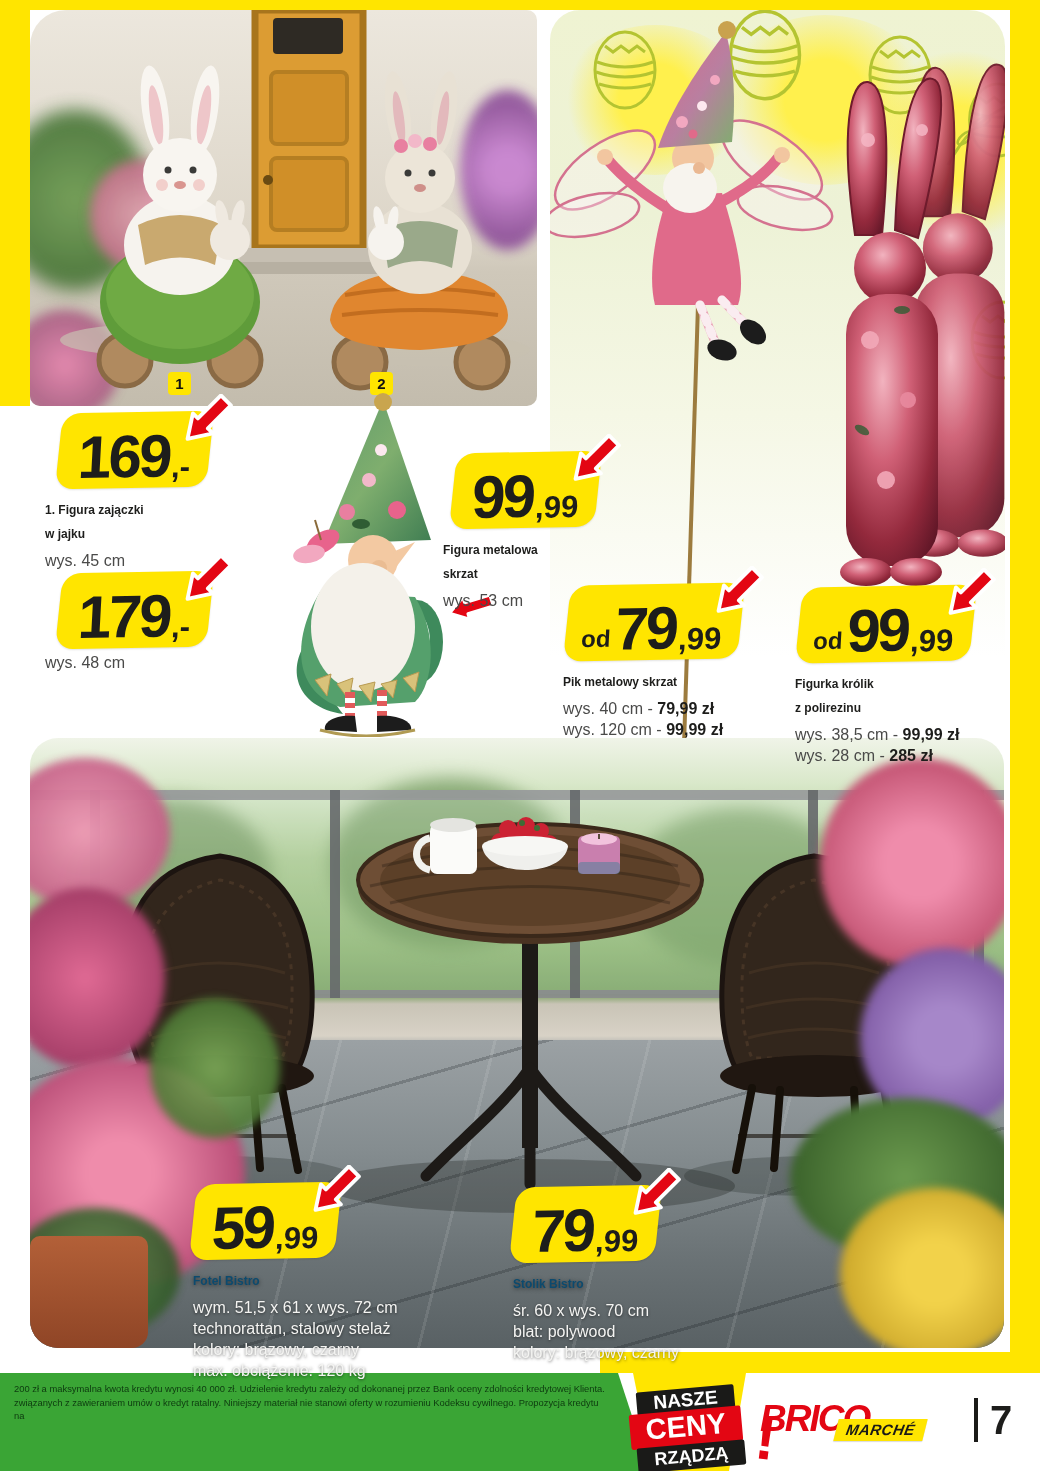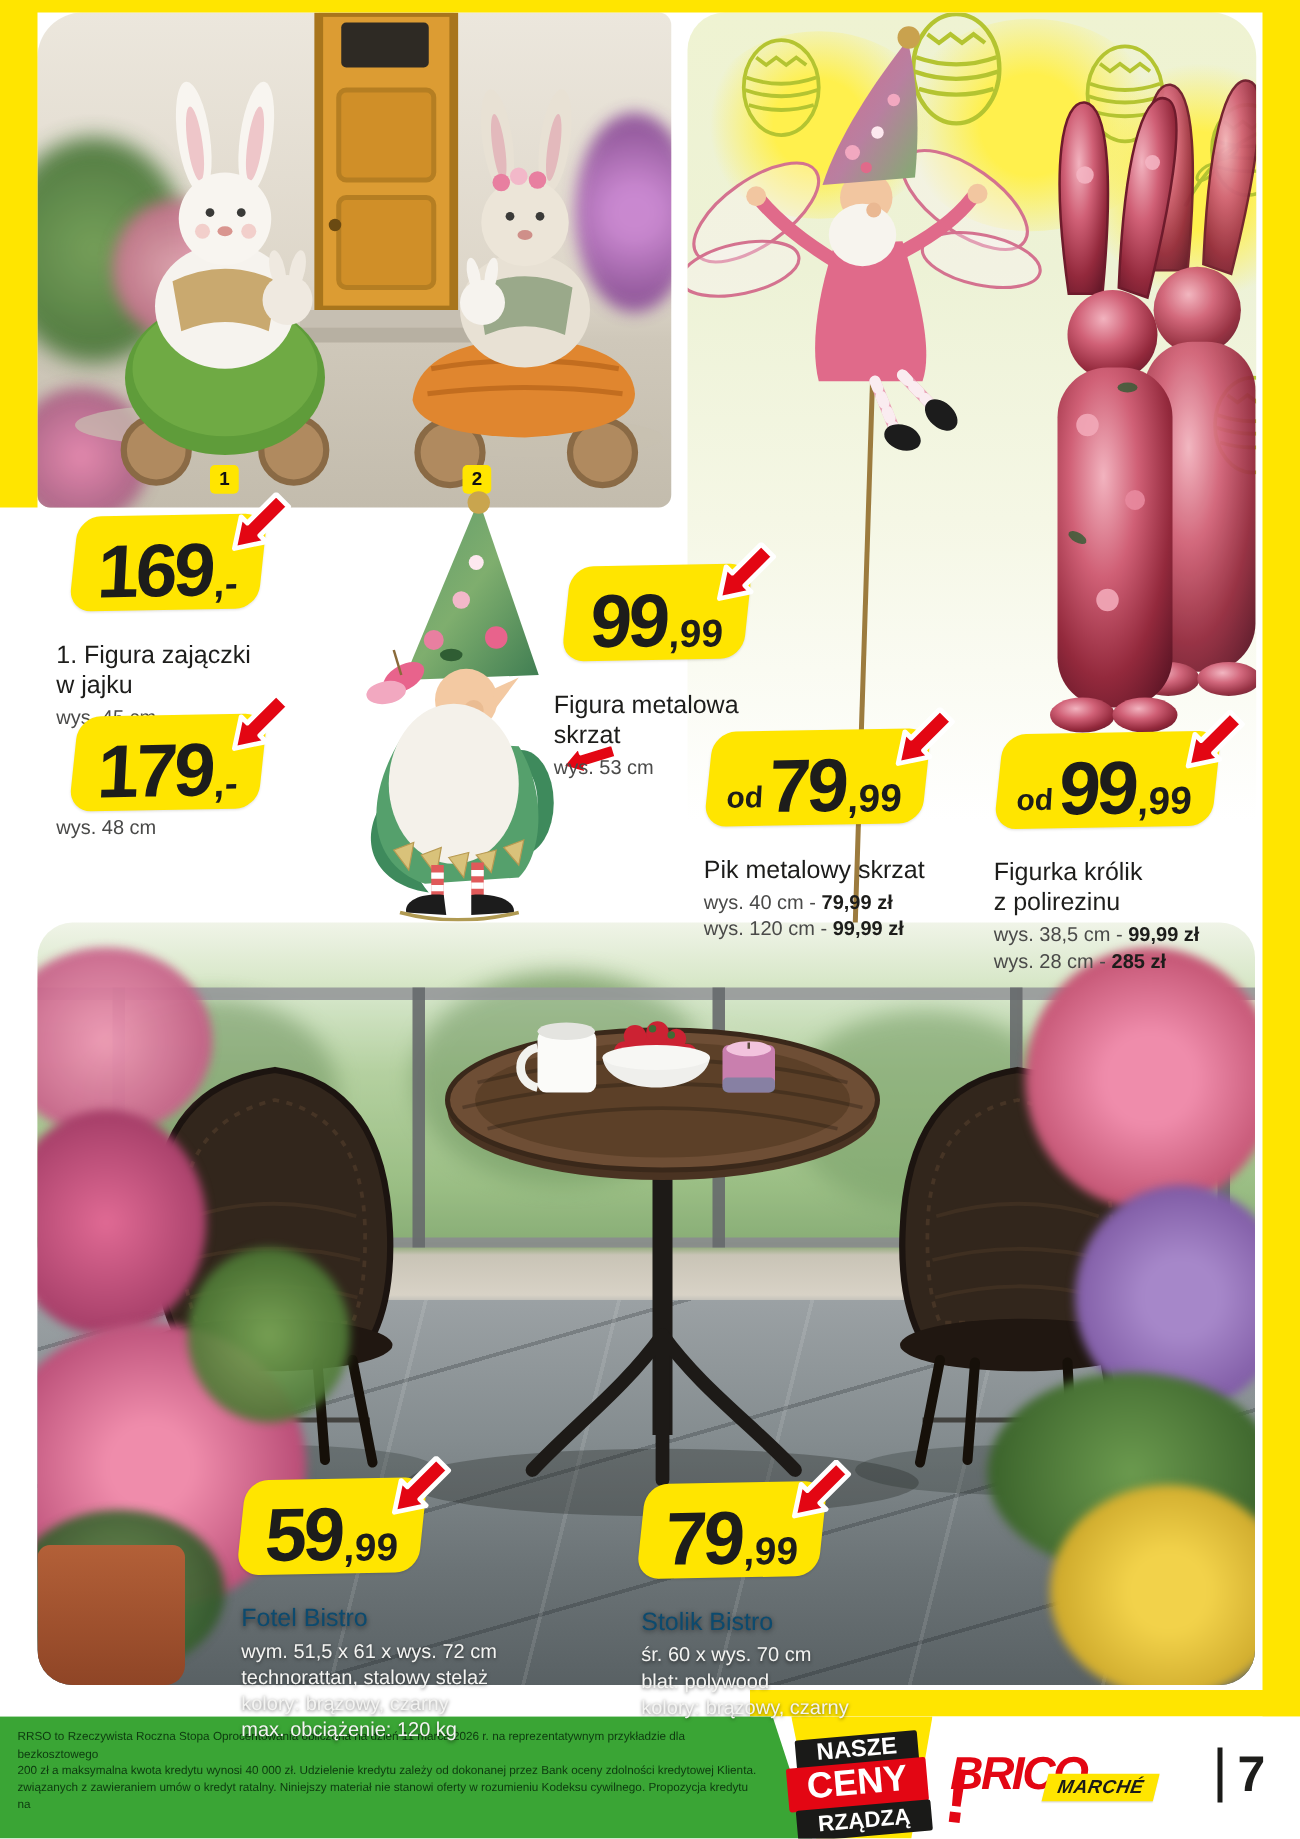--- a/index.html
+++ b/index.html
@@ -44,21 +44,21 @@
   .product{position:absolute;z-index:6;}
   .tagrow{position:relative;display:inline-block;}
   .tag{display:inline-flex;align-items:flex-end;background:#ffe500;height:66px;
        padding:2px 18px 8px 16px;border-radius:18px;transform:skewX(-7deg) rotate(-1deg);
        box-shadow:0 1px 2px rgba(0,0,0,0.12);}
   .tag>span{transform:skewX(3deg);}
   .tag-prefix{font-size:24px;line-height:22px;font-weight:700;margin-right:4px;margin-bottom:3px;}
   .tag-main{font-size:60px;line-height:46px;font-weight:700;letter-spacing:-3px;}
   .tag-cents{font-size:31px;line-height:25px;font-weight:700;margin-left:3px;}
   .arrow{position:absolute;top:-18px;right:-30px;width:64px;height:64px;z-index:2;}
-  .pname{font-size:20px;font-weight:400;line-height:24px;color:#1d1d1b;margin-top:24px;}
+  .pname{font-size:12px;font-weight:700;line-height:24px;color:#1d1d1b;margin-top:10px;}
   .pspec{font-size:16px;line-height:21px;color:#4a4a49;margin-top:4px;}
   .pspec b{color:#1d1d1b;}
   .on-photo .pname{color:#0c4a6e;text-shadow:0 1px 4px rgba(0,0,0,0.55);}
   .on-photo .pspec{color:#f4f4f2;text-shadow:0 1px 3px rgba(0,0,0,0.55);}
   .pointer-arrow{position:absolute;left:432px;top:586px;width:74px;height:52px;z-index:6;}
 
   
   .footer-green{position:absolute;left:0;top:1373px;width:650px;height:98px;background:#3aa535;
                 clip-path:polygon(0 0,618px 0,650px 98px,0 98px);z-index:4;}
   .legal{position:absolute;left:14px;top:9px;width:592px;font-size:9.4px;line-height:13.6px;
@@ -510,21 +510,20 @@
     </div>
   </div>
 
   <div class="fy fy-top"></div>
   <div class="fy fy-left"></div>
   <div class="fy fy-right"></div>
   <div class="fy fy-bottomright"></div>
 
   <div class="footer-green">
     <div class="legal">
-      <div>RRSO to Rzeczywista Roczna Stopa Oprocentowania obliczona na dzień 11 marca 2026 r. na reprezentatywnym przykładzie dla bezkosztowego</div>
       <div>200 zł a maksymalna kwota kredytu wynosi 40 000 zł. Udzielenie kredytu zależy od dokonanej przez Bank oceny zdolności kredytowej Klienta.</div>
       <div>związanych z zawieraniem umów o kredyt ratalny. Niniejszy materiał nie stanowi oferty w rozumieniu Kodeksu cywilnego. Propozycja kredytu na</div>
 
     </div>
   </div>
   <div class="footer-wedge"></div>
 
   <div class="claim">
     <span class="chip chip1">NASZE</span>
     <span class="chip chip2">CENY</span>

